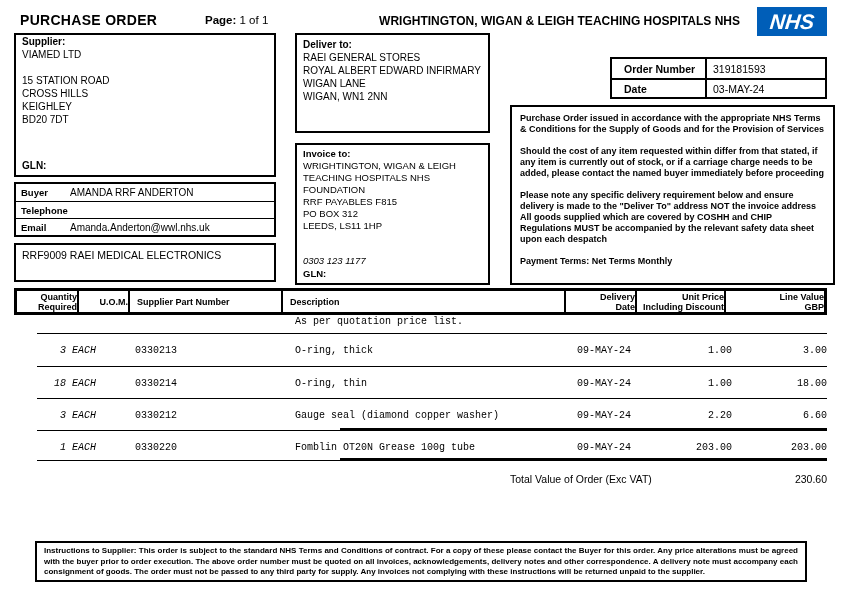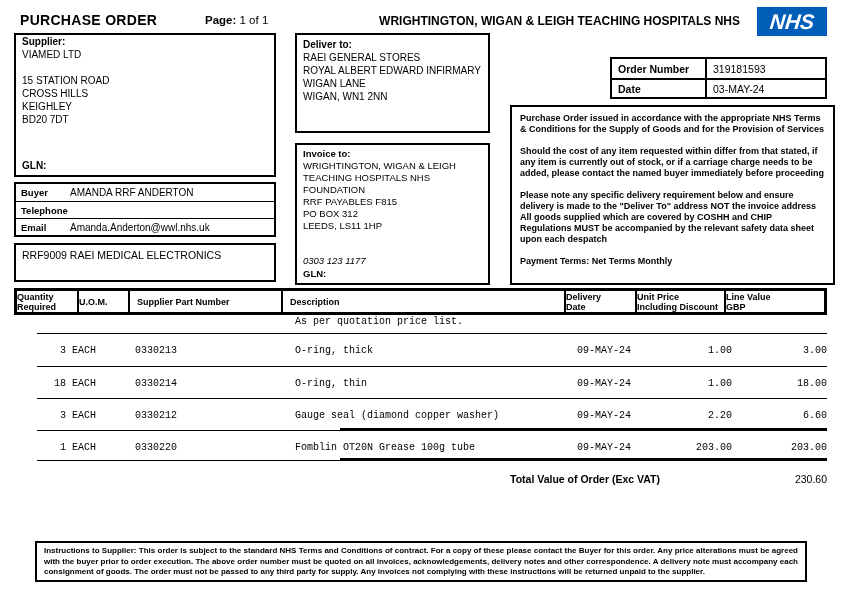--- a/index.html
+++ b/index.html
@@ -35,21 +35,21 @@
   .supplier-box .addr { margin-top: 13px; }
   .supplier-gln { position: absolute; bottom: 3px; left: 6px; font-weight: bold; }
 
   
   .deliver-box { left: 295px; top: 33px; width: 195px; height: 100px; padding: 3px 6px; font-size: 10px; line-height: 13px; }
 
   
   .order-table { left: 610px; top: 57px; width: 217px; border: 2px solid #000; font-size: 10.5px; background:#fff; position:absolute; }
   .order-table .row { display: flex; height: 19px; align-items: center; }
   .order-table .row + .row { border-top: 2px solid #000; }
-  .order-table .lbl { width: 95px; padding-left: 6px; font-weight: bold; border-right: 2px solid #000; height: 100%; display:flex; align-items:center; }
+  .order-table .lbl { width: 95px; padding-left: 12px; font-weight: bold; border-right: 2px solid #000; height: 100%; display:flex; align-items:center; }
   .order-table .val { padding-left: 6px; }
 
   
   .terms-box { left: 510px; top: 105px; width: 325px; height: 180px; padding: 6px 8px; font-size: 9px; font-weight: bold; line-height: 11px; }
   .terms-box p { margin: 0 0 11px 0; }
   .terms-box p.tight { margin-bottom: 0; }
 
   
   .invoice-box { left: 295px; top: 143px; width: 195px; height: 142px; padding: 3px 6px; font-size: 9.5px; line-height: 12px; }
   .invoice-phone { position: absolute; bottom: 16px; left: 6px; font-style: italic; }
@@ -62,43 +62,43 @@
   .buyer-table .lbl { width: 52px; padding-left: 5px; font-weight: bold; font-size: 9.5px; }
   .buyer-table .val { padding-left: 2px; font-size: 10px; }
 
   
   .dept-box { left: 14px; top: 243px; width: 262px; height: 39px; padding: 4px 6px; font-size: 10.5px; }
 
   
   .items-header { left: 14px; top: 288px; width: 813px; height: 27px; border: 3px solid #000; display: flex; position:absolute; background:#fff; }
   .items-header .cell {
     border-right: 2px solid #000; font-size: 9px; font-weight: bold;
-    display: flex; flex-direction: column; justify-content: center; align-items: flex-start;
+    display: flex; flex-direction: column; justify-content: center; align-items: flex-end;
     line-height: 10px; text-align: center;
   }
   .items-header .cell:last-child { border-right: none; }
   .items-header .cell.left { align-items: flex-start; padding-left: 7px; }
   .c-qty { width: 62px; } .c-uom { width: 51px; } .c-part { width: 153px; }
   .c-desc { width: 283px; } .c-date { width: 71px; } .c-unit { width: 89px; } .c-line { flex: 1; }
 
   
   .mono { font-family: "Liberation Mono", "DejaVu Sans Mono", monospace; font-size: 10px; }
   .note-line { left: 295px; top: 316px; }
   .item-row { position: absolute; left: 14px; width: 813px; height: 14px; }
-  .item-row .qtyuom { position: absolute; left: 0; width: 82px; text-align: right; }
+  .item-row .qtyuom { position: absolute; left: 0; width: 82px; text-align: right; font-style: italic; }
   .item-row .part { position: absolute; left: 121px; }
   .item-row .desc { position: absolute; left: 281px; }
   .item-row .delivery { position: absolute; left: 563px; }
   .item-row .unit { position: absolute; left: 628px; width: 90px; text-align: right; }
   .item-row .lineval { position: absolute; left: 723px; width: 90px; text-align: right; }
   .sep { position: absolute; left: 37px; width: 790px; height: 1px; background: #000; }
   .sep-thick { position: absolute; left: 340px; width: 487px; height: 3px; background: #000; }
 
   
-  .total-label { left: 510px; top: 473px; font-size: 10.5px; font-weight: bold; }
+  .total-label { left: 510px; top: 473px; font-size: 10.5px; }
   .total-value { left: 723px; top: 473px; width: 104px; text-align: right; font-size: 10.5px; }
 
   
   .footer-box { left: 35px; top: 541px; width: 772px; height: 41px; padding: 3px 7px; font-size: 8px; font-weight: bold; line-height: 10.5px; text-align: justify; }
 </style>
 </head>
 <body>
 
 <div class="page">
 

